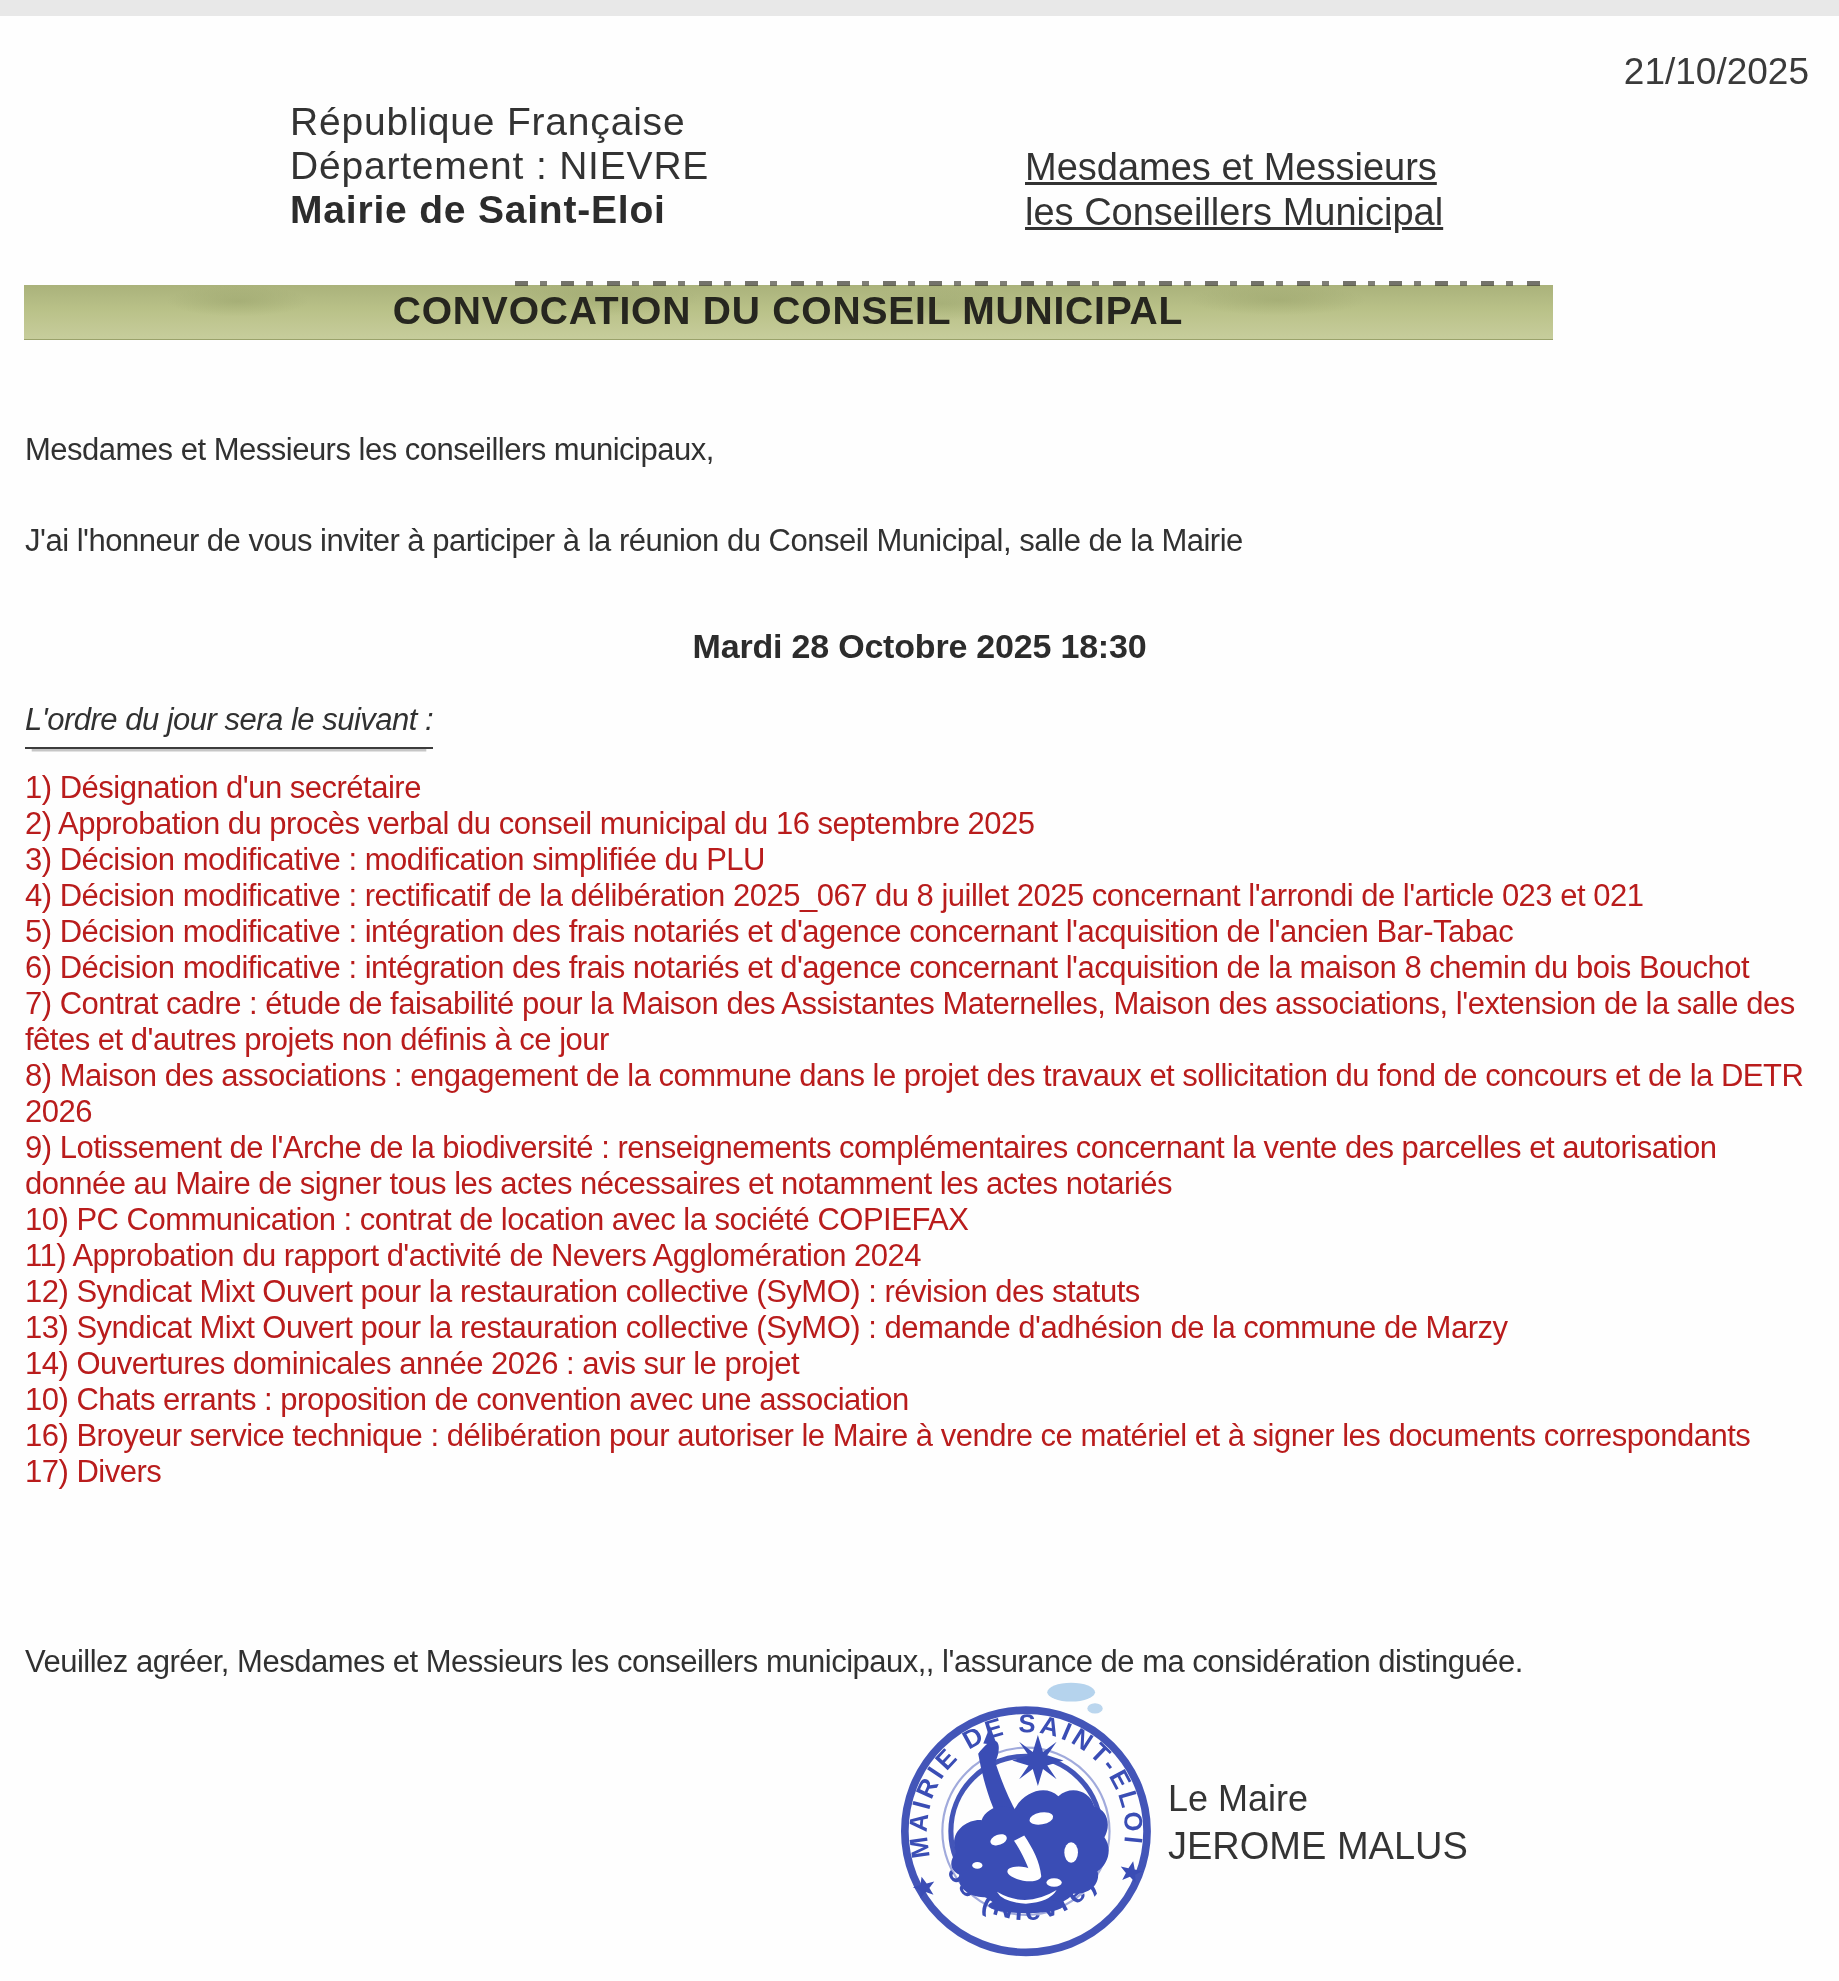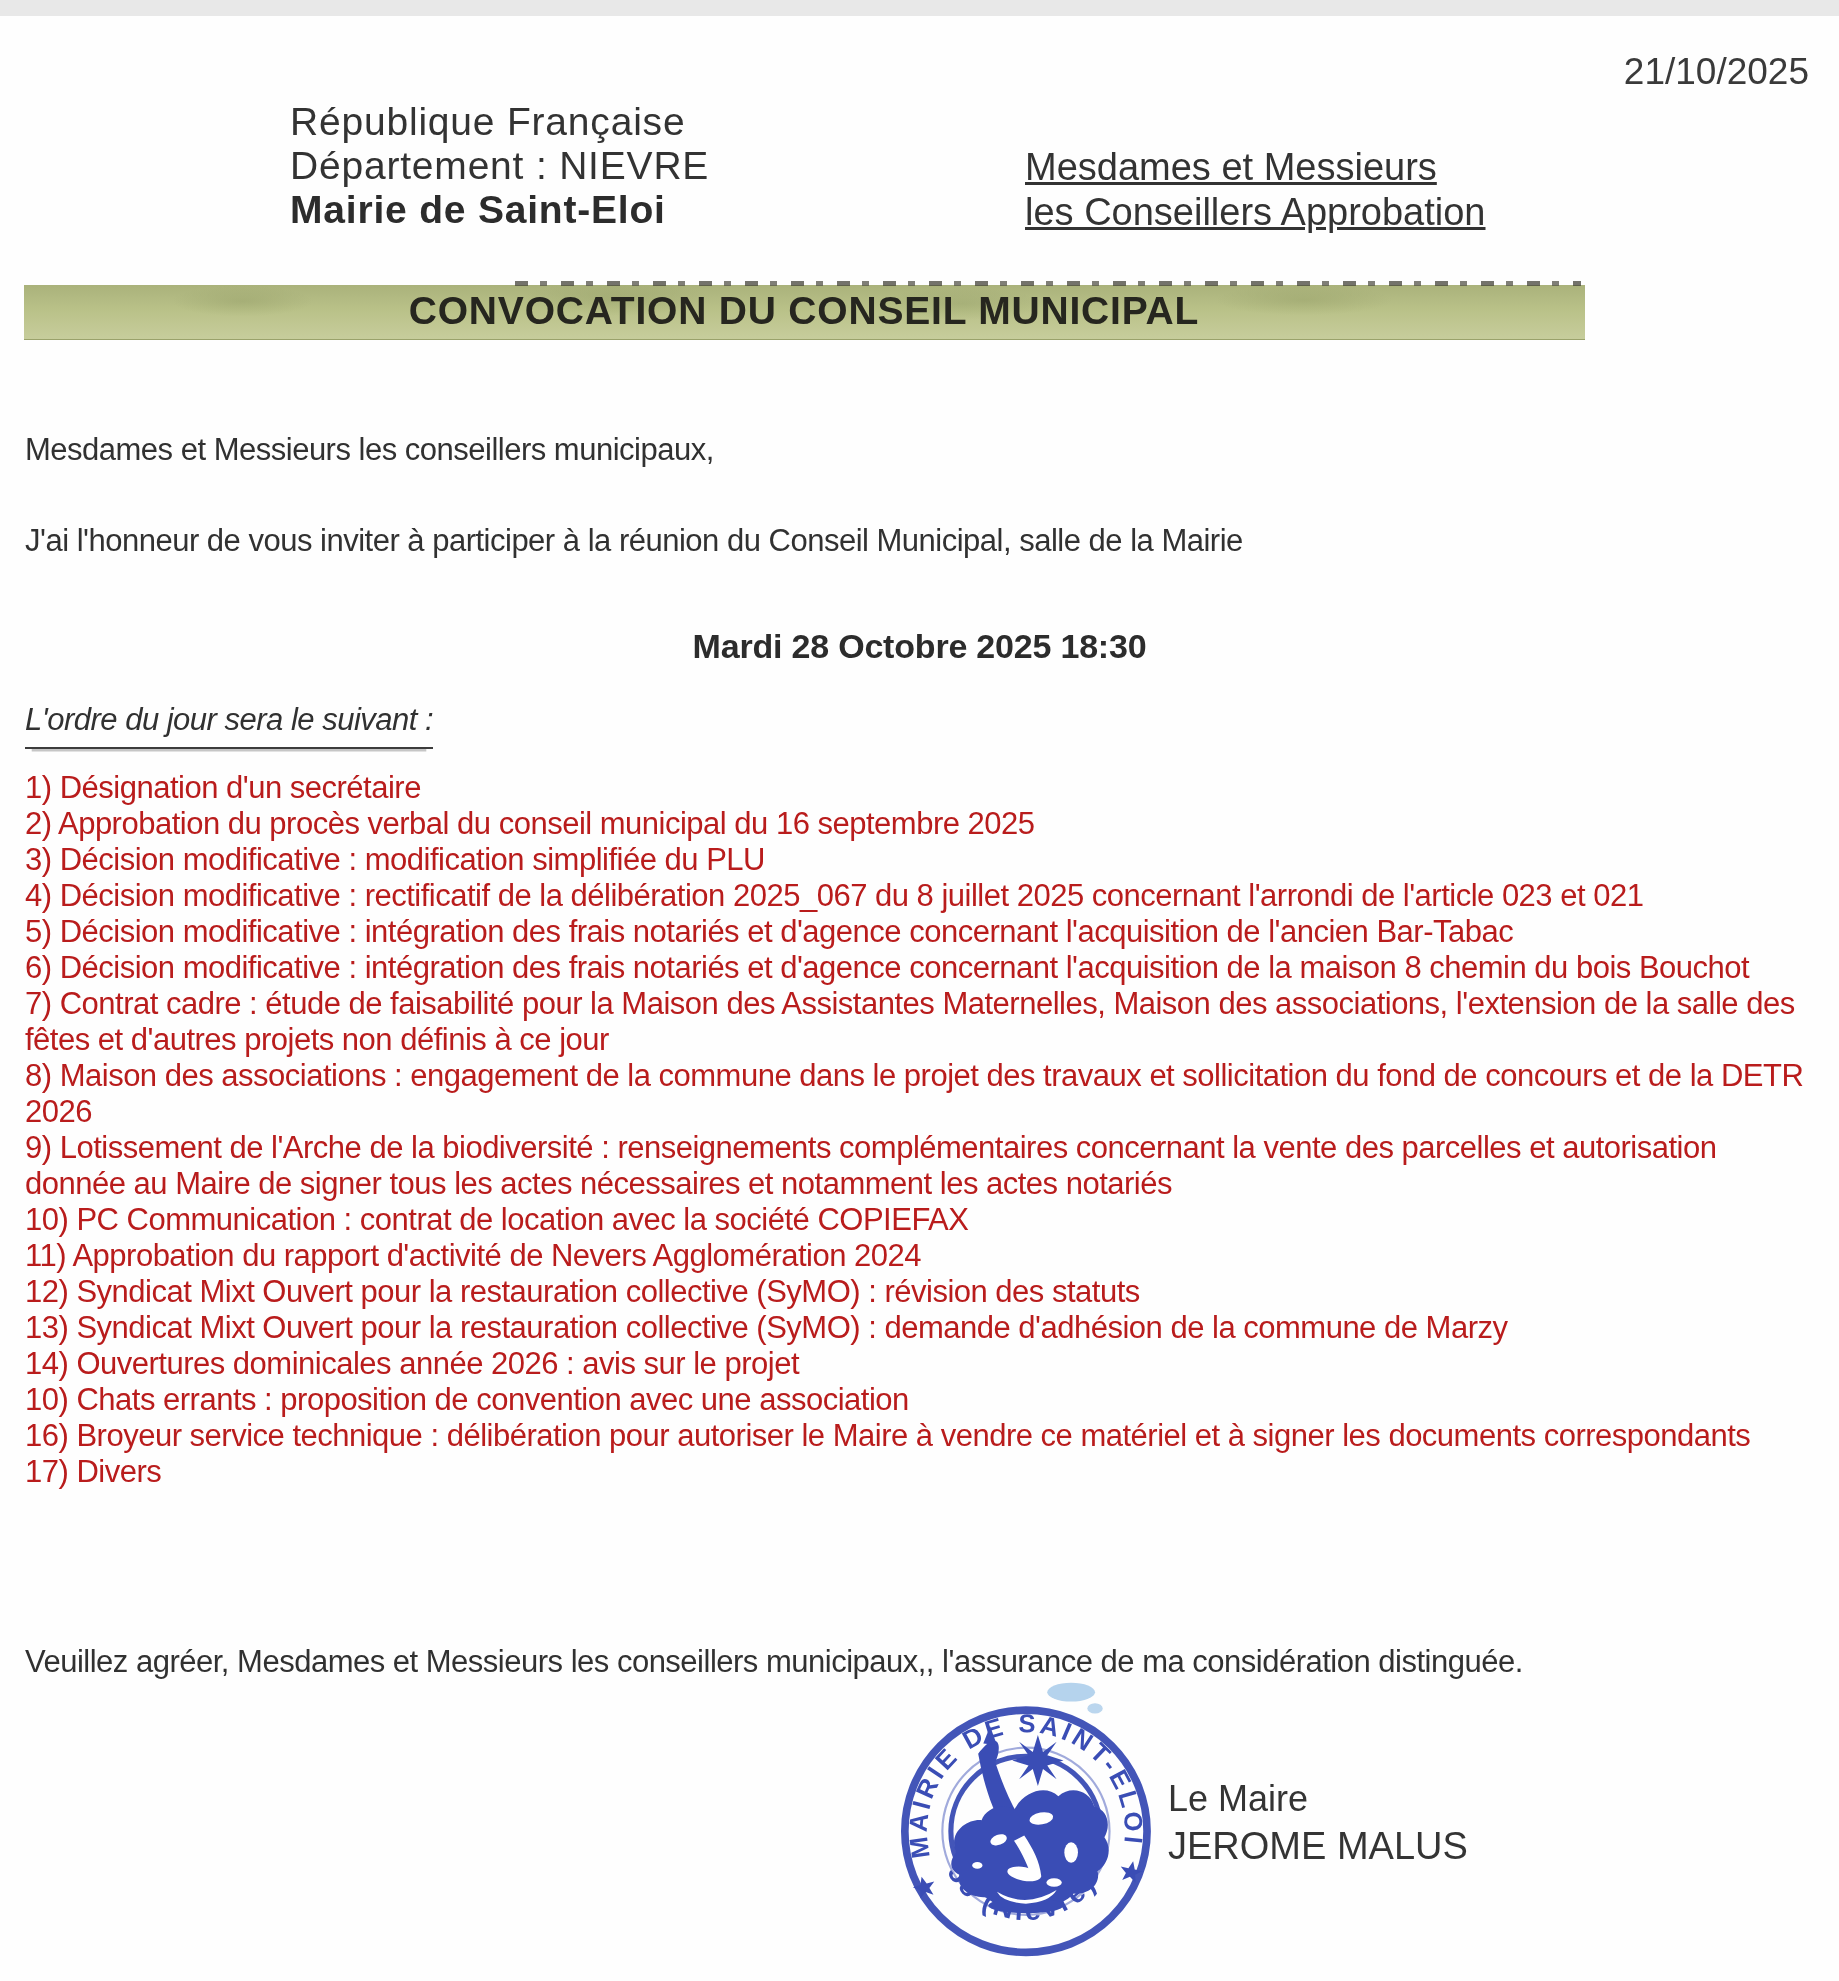--- a/index.html
+++ b/index.html
@@ -26,21 +26,20 @@
   
   .banner{
     position:absolute;left:23.5px;top:269px;width:1529px;height:54px;
     background:
       radial-gradient(101px 22px at 14% 30%, rgba(140,150,95,.35), transparent 70%),
       radial-gradient(134px 25px at 38% 25%, rgba(135,146,90,.30), transparent 70%),
       radial-gradient(117px 23.5px at 60% 35%, rgba(130,142,88,.28), transparent 70%),
       radial-gradient(126px 22px at 82% 28%, rgba(138,148,92,.32), transparent 70%),
       linear-gradient(180deg,#aab27b 0%,#b9c188 45%,#c7cd9c 100%);
     border-bottom:1.7px solid #9aa26b;
-    padding-left:32px;
   }
   .banner-noise{
     position:absolute;left:491px;right:3.4px;top:-4.2px;height:5px;opacity:.75;
     background:repeating-linear-gradient(90deg,#45443a 0 13.4px,transparent 13.4px 25px,#55544a 25px 32px,transparent 32px 46px);
   }
   .banner-title{
     position:absolute;left:0;right:0;top:0;bottom:0;
     text-align:center;line-height:52px;
     font-size:39px;font-weight:bold;letter-spacing:0.8px;color:#26261f;
   }
@@ -71,21 +70,21 @@
   <div class="doc-date">21/10/2025</div>
 
   <div class="header-left">
     <div class="l1">République Française</div>
     <div class="l2">Département : NIEVRE</div>
     <div class="l3">Mairie de Saint-Eloi</div>
   </div>
 
   <div class="header-right">
     <div>Mesdames et Messieurs</div>
-    <div>les Conseillers Approbation</div>
+    <div>les Conseillers Municipal</div>
   </div>
 
   <div class="banner">
     <div class="banner-noise"></div>
     <div class="banner-title">CONVOCATION DU CONSEIL MUNICIPAL</div>
   </div>
 
   <div class="bodyline salutation">Mesdames et Messieurs les conseillers municipaux,</div>
 
   <div class="bodyline intro">J'ai l'honneur de vous inviter à participer à la réunion du Conseil Municipal, salle de la Mairie</div>

